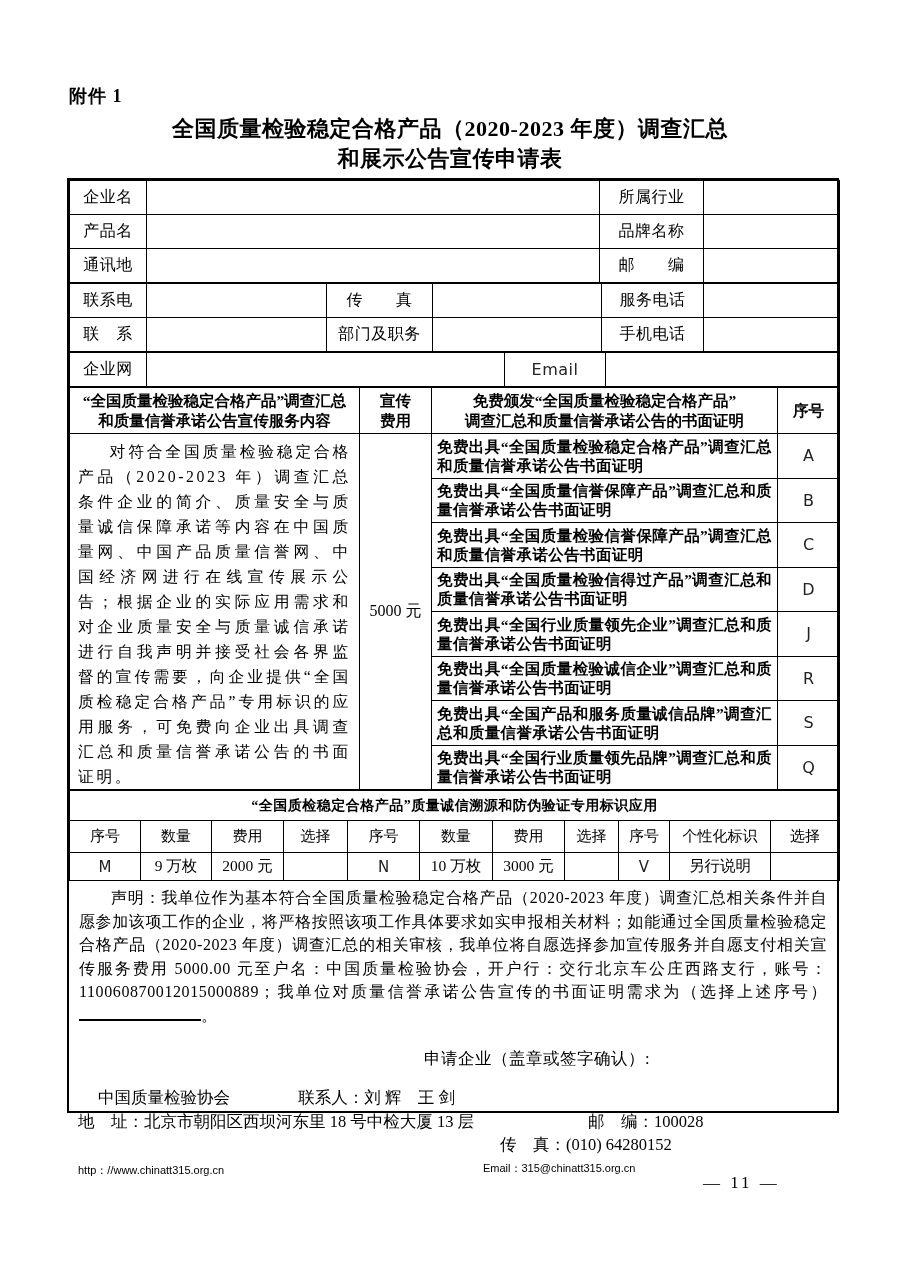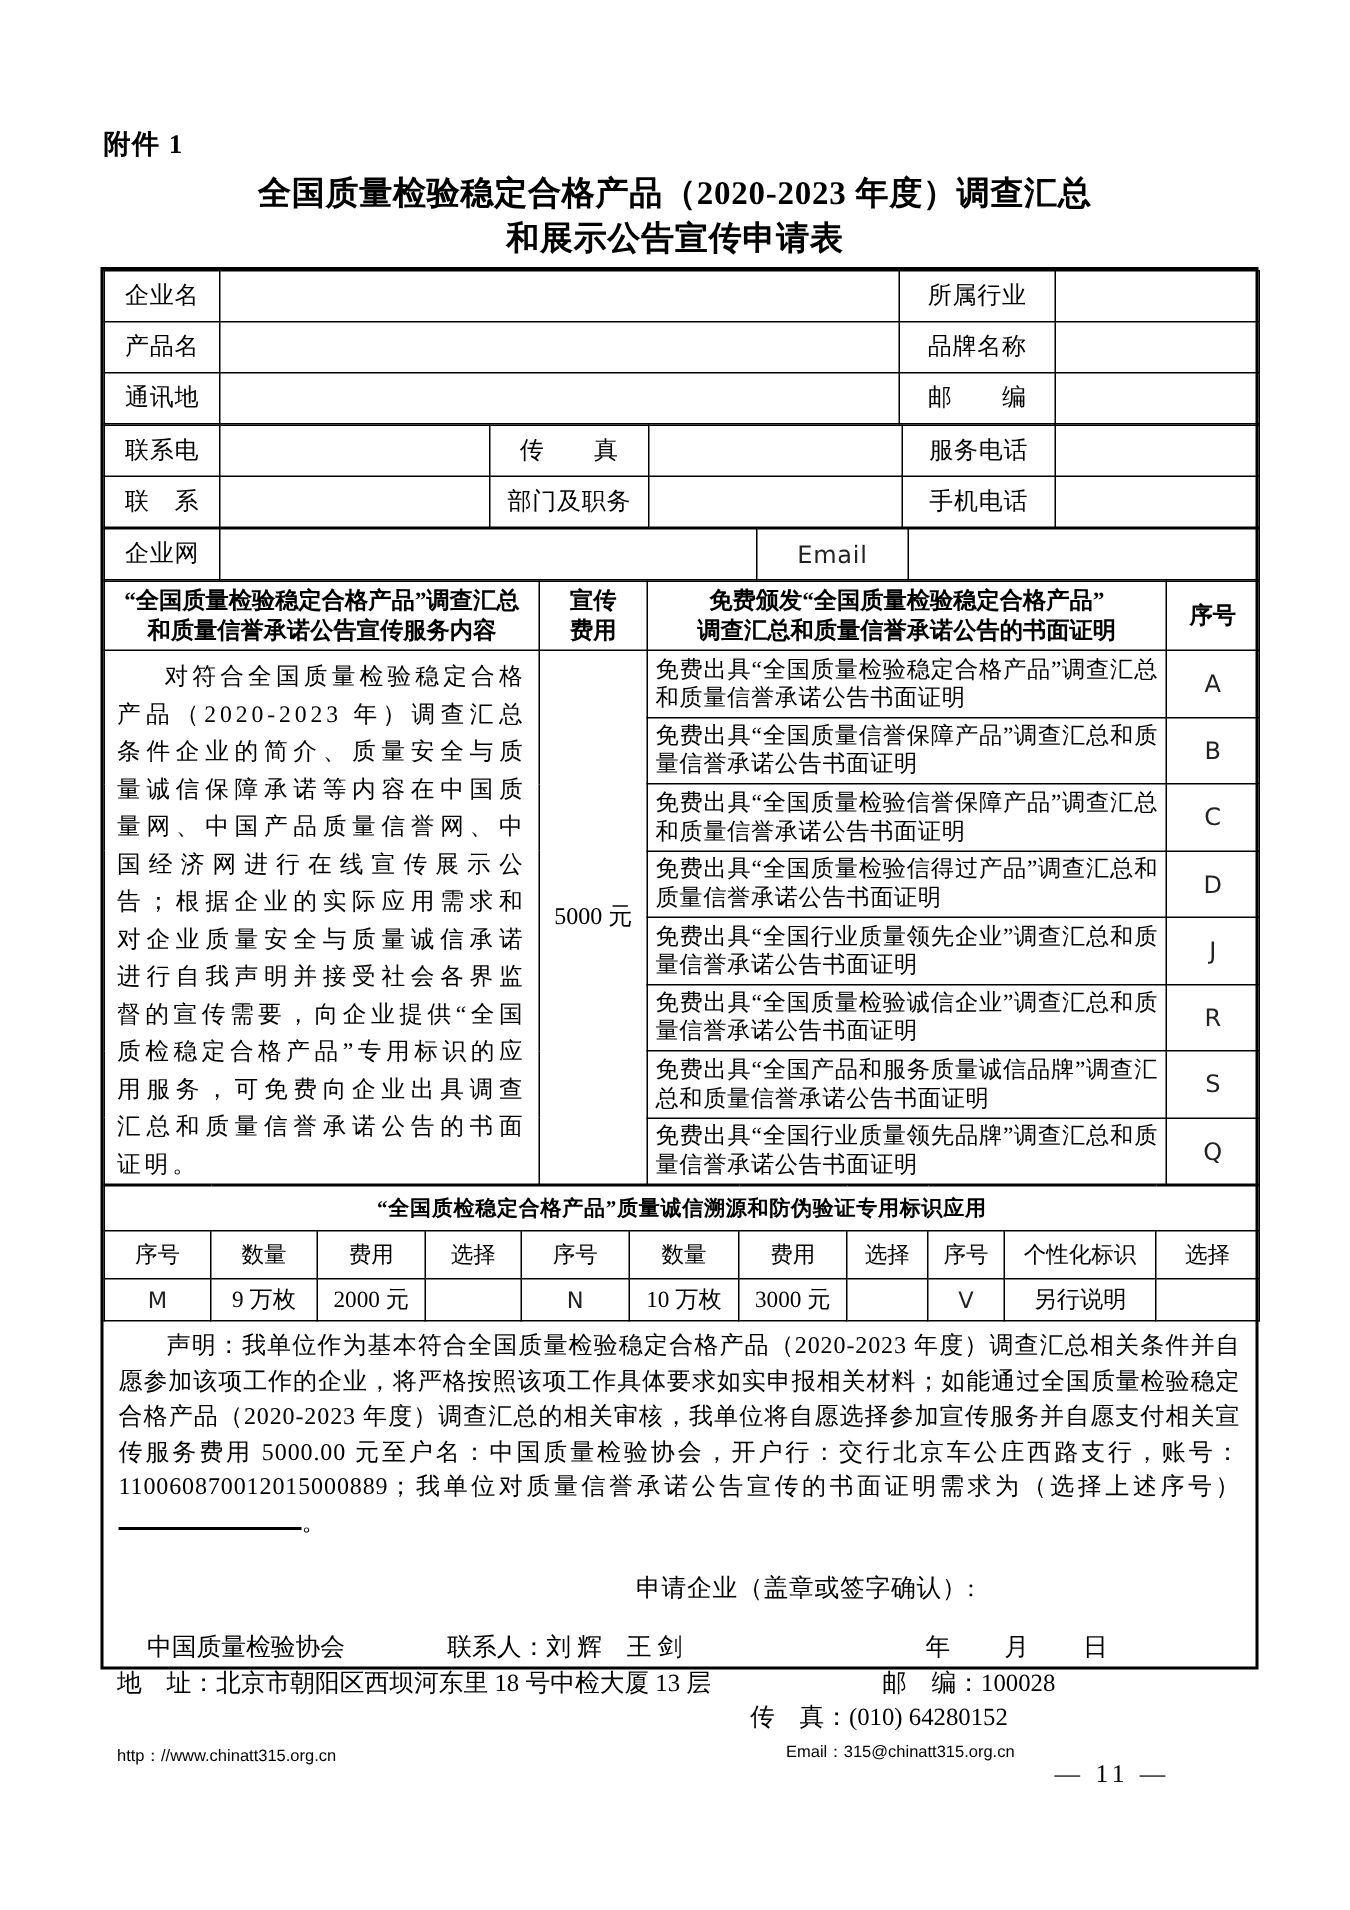--- a/index.html
+++ b/index.html
@@ -29,40 +29,40 @@
   .hd {
     text-align:center; font-weight:700; font-size:15.5px; line-height:20px;
     white-space:pre-line; padding:2px;
   }
   .desc {
     vertical-align:top; text-align:justify; text-indent:2em;
     font-size:15.8px; line-height:25px; letter-spacing:2.6px; padding:5px 8px 0 8px;
   }
   .fee { text-align:center; font-size:16px; }
   .item {
-    font-weight:400; font-size:15.5px; line-height:19px; letter-spacing:0.4px;
+    font-weight:700; font-size:15.5px; line-height:19px; letter-spacing:0.4px;
     text-align:justify; padding:1px 5px;
   }
   .code { text-align:center; font-family:"DejaVu Sans","Liberation Sans",sans-serif; font-size:16px; color:#222; }
   .s3hd { text-align:center; font-weight:700; font-size:14px; letter-spacing:0.5px; }
   .s3col { text-align:center; font-size:15px; }
   .s3val { text-align:center; font-size:15.5px; }
   .latinv { font-family:"DejaVu Sans","Liberation Sans",sans-serif; font-size:15px; color:#222; }
   .decl { padding:5px 10px 0 10px; height:230px; }
   .decl-text { margin:0; text-indent:2em; font-size:16px; line-height:23.5px; text-align:justify; letter-spacing:0.6px; }
   .blank-line { display:inline-block; width:122px; height:14px; border-bottom:2px solid #000; }
   .sig-line { margin-top:21px; padding-left:345px; font-size:16.5px; letter-spacing:0.5px; }
   .date-line { margin-top:17px; padding-left:538px; font-size:16.5px; letter-spacing:1px; }
   .footer { position:absolute; left:68px; top:1086px; width:772px; font-size:16.5px; }
   .fline { position:relative; height:23.5px; line-height:23.5px; white-space:nowrap; }
   .f1 { padding-left:30px; }
   .f2,.f3,.f4 { padding-left:10px; }
   .fabs-zip { position:absolute; left:520px; top:0; }
   .fabs-fax { position:absolute; left:432px; top:0; }
-  .fabs-email { position:absolute; left:415px; top:0;margin-left:41px; }
+  .fabs-email { position:absolute; left:415px; top:0; }
   .mono { font-family:Liberation Sans, sans-serif; font-size:11px; }
   .pagenum { position:absolute; left:703px; top:1173px; font-size:17px; letter-spacing:3px; }
 </style>
 </head>
 <body>
 
 <div class="attachment">附件 1</div>
 
 <div class="title">
   <div>全国质量检验稳定合格产品（2020-2023 年度）调查汇总</div>
@@ -243,21 +243,20 @@
       <td class="s3val latinv">V</td>
       <td class="s3val">另行说明</td>
       <td class="s3val"></td>
     </tr>
   </tbody>
     </table>
 
   <div class="decl">
     <p class="decl-text"><span>声明：我单位作为基本符合全国质量检验稳定合格产品（2020-2023 年度）调查汇总相关条件并自愿参加该项工作的企业，将严格按照该项工作具体要求如实申报相关材料；如能通过全国质量检验稳定合格产品（2020-2023 年度）调查汇总的相关审核，我单位将自愿选择参加宣传服务并自愿支付相关宣传服务费用 5000.00 元至户名：中国质量检验协会，开户行：交行北京车公庄西路支行，账号：110060870012015000889；我单位对质量信誉承诺公告宣传的书面证明需求为（选择上述序号）</span><span class="blank-line"></span><span>。</span></p>
     <div class="sig-line">申请企业（盖章或签字确认）:</div>
-    <div class="date-line">年　　月　　日</div>
   </div>
 
 </div>
 
 <div class="footer">
   <div class="fline f1">
     <span>中国质量检验协会</span>
     <span style="margin-left:64px">联系人：刘 辉　王 剑</span>
   </div>
   <div class="fline f2">

